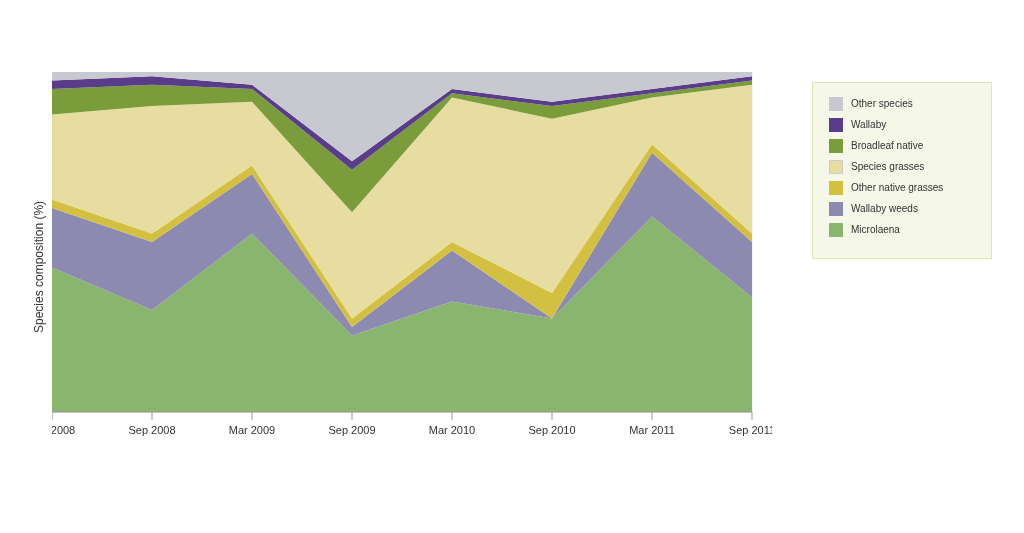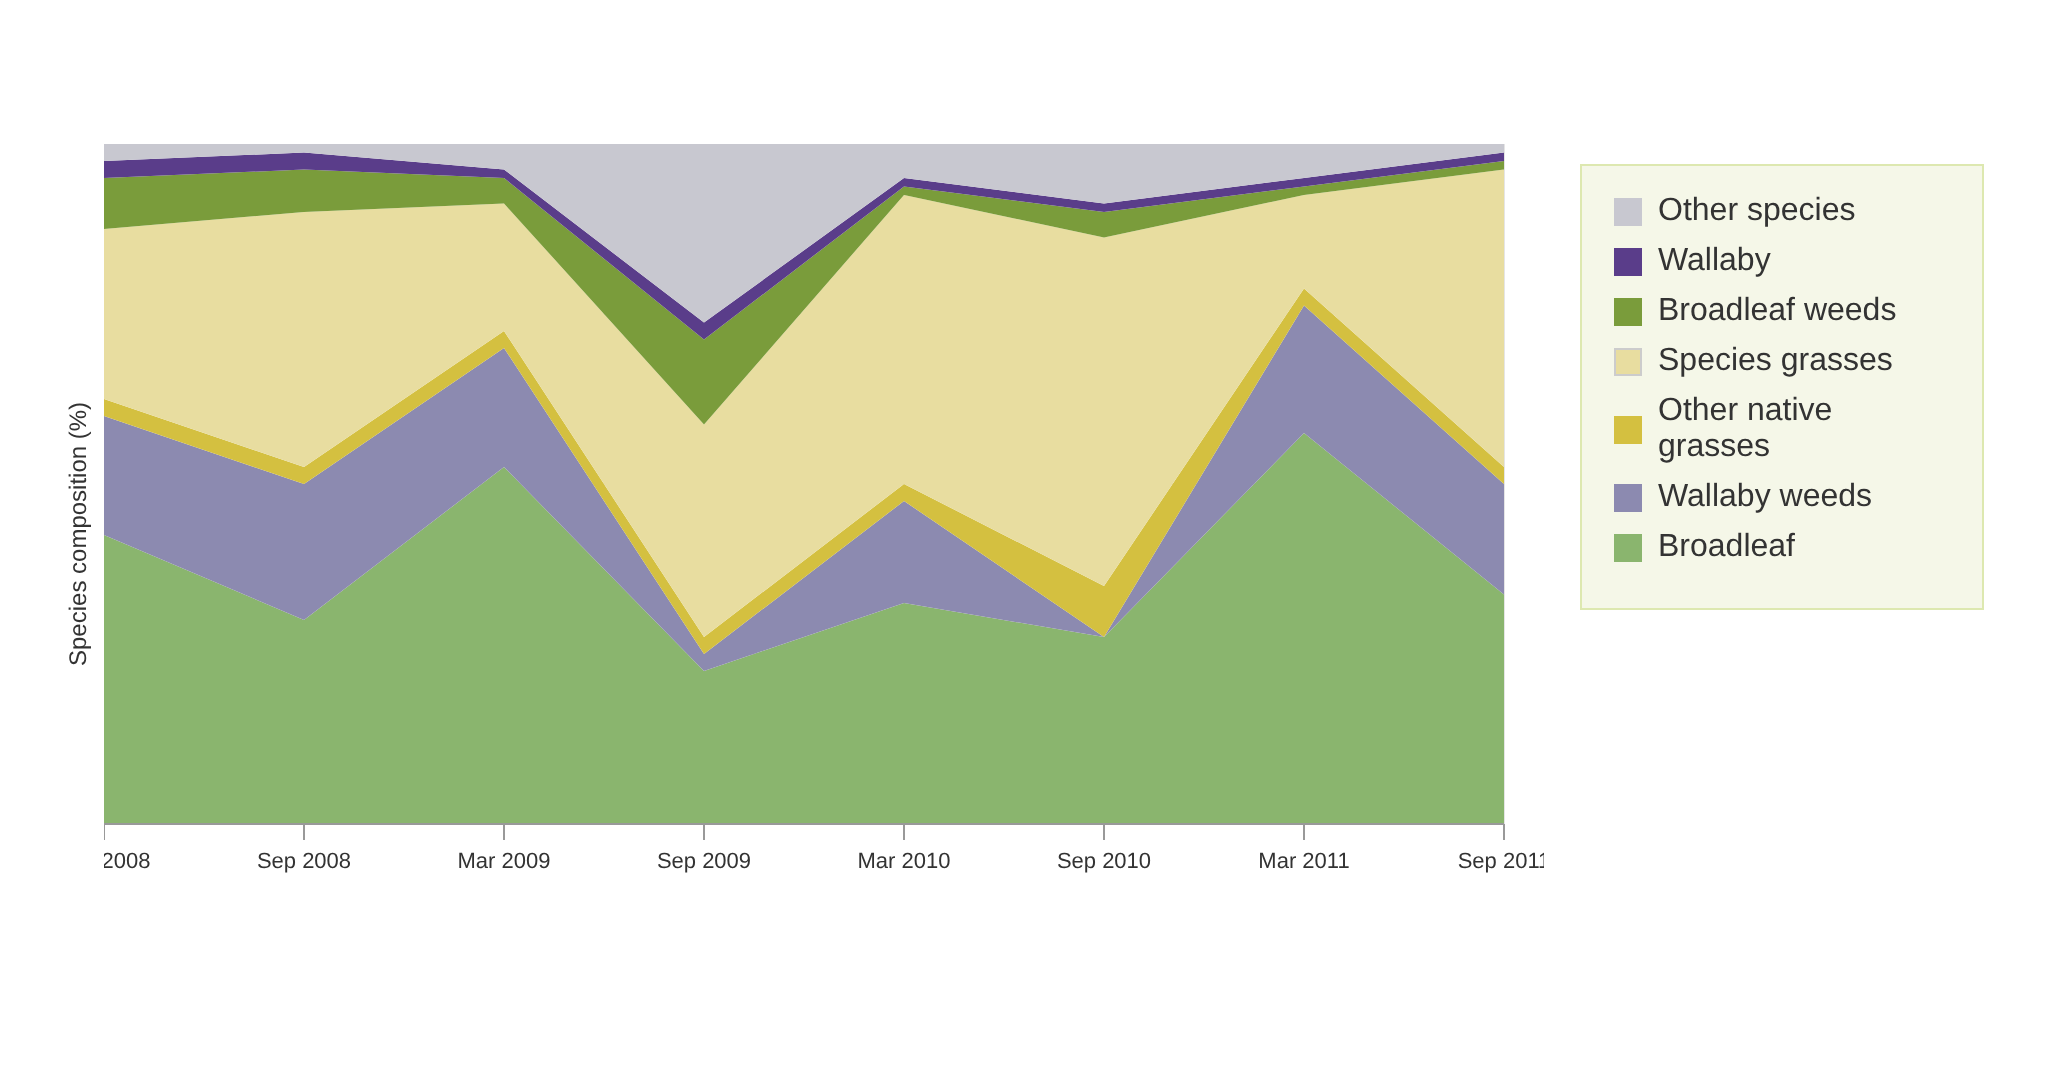--- a/index.html
+++ b/index.html
@@ -52,21 +52,21 @@
       padding: 14px 16px;
       margin-left: 18px;
       min-width: 180px;
       align-self: flex-start;
       margin-top: 10px;
     }
     .legend-item {
       display: flex;
       align-items: center;
       margin-bottom: 7px;
-      font-size: 16px;
+      font-size: 10px;
       color: #333;
     }
     .legend-swatch {
       width: 14px;
       height: 14px;
       margin-right: 8px;
       flex-shrink: 0;
     }
   </style>
 </head>
@@ -140,33 +140,33 @@
       <div class="legend-item">
         <div class="legend-swatch" style="background:#c8c8d0;"></div>
         <span>Other species</span>
       </div>
       <div class="legend-item">
         <div class="legend-swatch" style="background:#5a3d8a;"></div>
         <span>Wallaby</span>
       </div>
       <div class="legend-item">
         <div class="legend-swatch" style="background:#7a9c3b;"></div>
-        <span>Broadleaf weeds</span>
+        <span>Broadleaf native</span>
       </div>
       <div class="legend-item">
         <div class="legend-swatch" style="background:#e8dda0; border:1px solid #ccc;"></div>
         <span>Species grasses</span>
       </div>
       <div class="legend-item">
         <div class="legend-swatch" style="background:#d4c040;"></div>
         <span>Other native grasses</span>
       </div>
       <div class="legend-item">
         <div class="legend-swatch" style="background:#8c8ab0;"></div>
         <span>Wallaby weeds</span>
       </div>
       <div class="legend-item">
         <div class="legend-swatch" style="background:#8ab56e;"></div>
-        <span>Broadleaf</span>
+        <span>Microlaena</span>
       </div>
     </div>
   </div>
 </div>
 
 </body></html>

